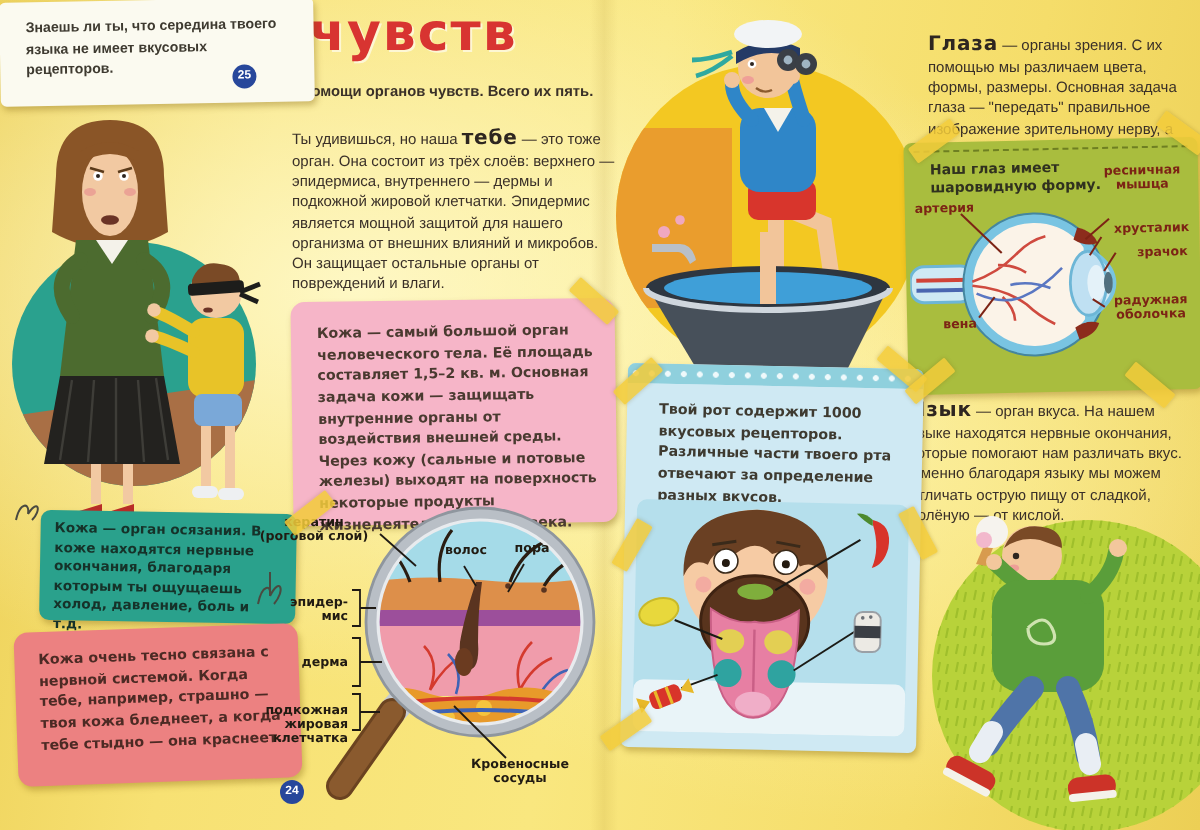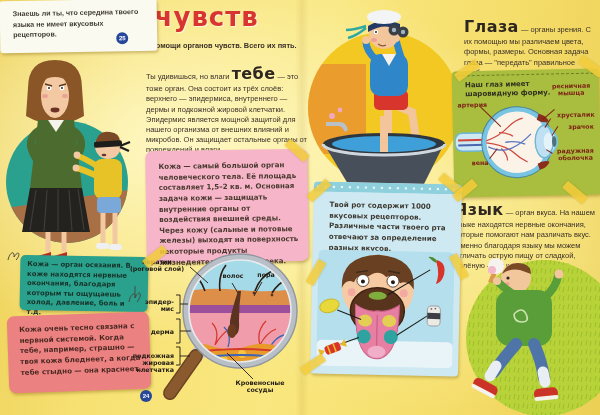--- a/index.html
+++ b/index.html
@@ -11,21 +11,21 @@
       radial-gradient(80% 80% at 72% 55%, rgba(253,243,170,.8) 0%, rgba(253,243,170,0) 55%),
       linear-gradient(100deg,#eccf55 0%,#f7e173 22%,#f9e77f 50%,#f5dd6a 78%,#eccf55 100%);
   }
   .spine{position:absolute;left:295px;top:0;width:14px;height:415px;
     background:linear-gradient(90deg,rgba(0,0,0,0) 0%,rgba(140,100,10,.10) 50%,rgba(0,0,0,0) 100%);}
   .title{position:absolute;left:14px;top:2px;width:256px;text-align:center;
     font-family:"DejaVu Sans",sans-serif;font-weight:bold;font-size:26px;letter-spacing:1px;
     color:#d83431;text-shadow:1px 1px 0 rgba(255,255,255,.6);}
   .subtitle{position:absolute;left:22px;top:41px;width:282px;font-size:7.4px;font-weight:bold;color:#3a3028;}
   .para{position:absolute;font-size:7.5px;line-height:1.34;color:#3a3028;}
-  .kw{font-family:"DejaVu Sans",sans-serif;font-weight:bold;font-size:16px;letter-spacing:.4px;color:#2e2620;}
+  .kw{font-family:"DejaVu Sans",sans-serif;font-weight:bold;font-size:10px;letter-spacing:.4px;color:#2e2620;}
   .note{position:absolute;border-radius:7px;box-shadow:1px 2px 3px rgba(120,90,10,.35);
     font-family:"DejaVu Sans",sans-serif;font-weight:bold;}
   .note-inner{font-size:7.1px;line-height:1.5;}
   .pink-note{left:146px;top:150px;width:162px;height:112px;background:#f6b5c8;transform:rotate(-.8deg);}
   .pink-note .note-inner{padding:11px 8px 6px 13px;color:#4a3a30;}
   .green-note{left:20px;top:256px;width:128px;height:55px;background:#2aa18c;transform:rotate(1deg);border-radius:5px;}
   .green-note .note-inner{padding:5px 7px;color:#163229;font-size:6.8px;line-height:1.4;}
   .red-note{left:8px;top:314px;width:142px;height:77px;background:#ec8181;transform:rotate(-2deg);}
   .red-note .note-inner{padding:9px 9px 6px 12px;color:#4c2a24;}
   .blue-note{left:312px;top:183px;width:148px;height:192px;background:#cfe9f3;transform:rotate(1.2deg);border-radius:4px;}
@@ -94,21 +94,21 @@
     <path d="M97,108 Q84,100 78,98 M97,118 Q84,112 77,110" stroke="#e8c328" stroke-width="6" fill="none" stroke-linecap="round"></path>
     <circle cx="77" cy="97" r="3.4" fill="#f2c9a2"></circle>
       <circle cx="76" cy="110" r="3.4" fill="#f2c9a2"></circle>
     <rect x="97" y="139" width="24" height="16" rx="4" fill="#7aa8d8"></rect>
     <path d="M103,155 L103,186 M115,155 L115,186" stroke="#f2c9a2" stroke-width="5"></path>
     <rect x="96" y="185" width="13" height="6" rx="3" fill="#eef0f2"></rect>
     <rect x="109" y="186" width="13" height="6" rx="3" fill="#eef0f2"></rect>
   </svg>
 
   <div class="para" style="left:146px;top:63px;width:164px;">
-    <span>Ты удивишься, но влаги </span><span class="kw">тебе</span><span> — это тоже орган. Она состоит из трёх слоёв: верхнего — эпидермиса, внутреннего — дермы и подкожной жировой клетчатки. Эпидермис является мощной защитой для нашего организма от внешних влияний и микробов. Он защищает остальные органы от повреждений и влаги.</span>
+    <span>Ты удивишься, но наша </span><span class="kw">тебе</span><span> — это тоже орган. Она состоит из трёх слоёв: верхнего — эпидермиса, внутреннего — дермы и подкожной жировой клетчатки. Эпидермис является мощной защитой для нашего организма от внешних влияний и микробов. Он защищает остальные органы от повреждений и влаги.</span>
   </div>
 
   <div class="note pink-note">
     <div class="note-inner">Кожа — самый большой орган человеческого тела. Её площадь составляет 1,5–2 кв. м. Основная задача кожи — защищать внутренние органы от воздействия внешней среды. Через кожу (сальные и потовые железы) выходят на поверхность некоторые продукты жизнедеятельности человека.</div>
   </div>
 
   <div class="note green-note">
     <div class="note-inner">Кожа — орган осязания. В коже находятся нервные окончания, благодаря которым ты ощущаешь холод, давление, боль и т.д.</div>
   </div>
 

